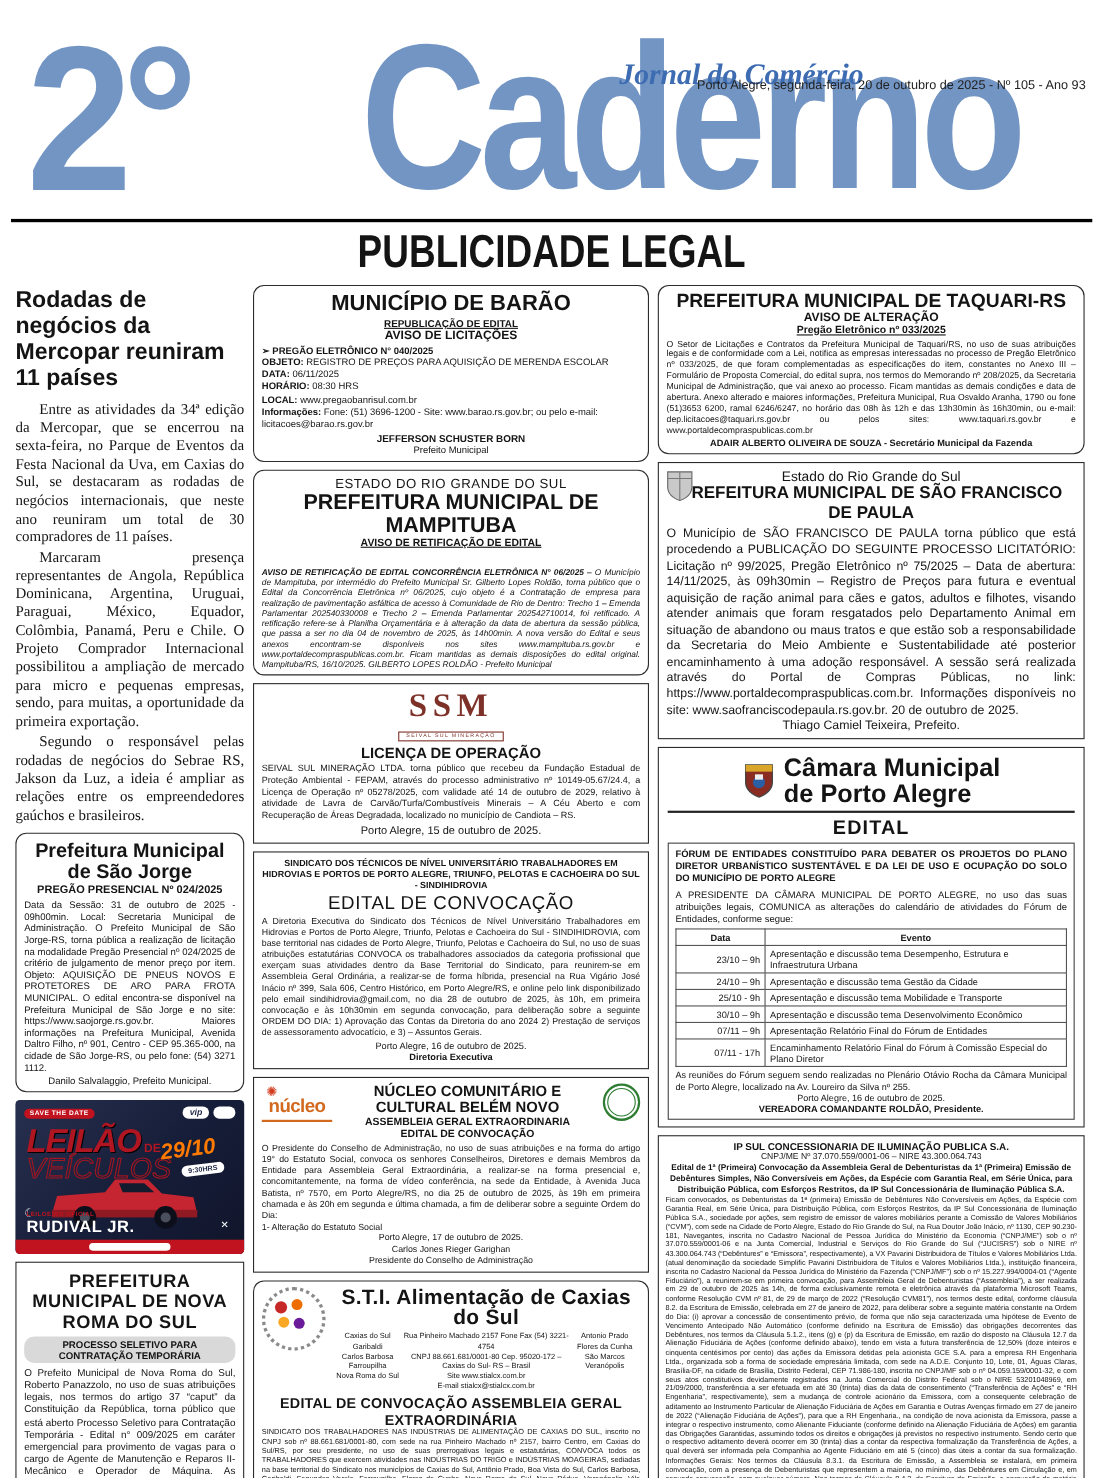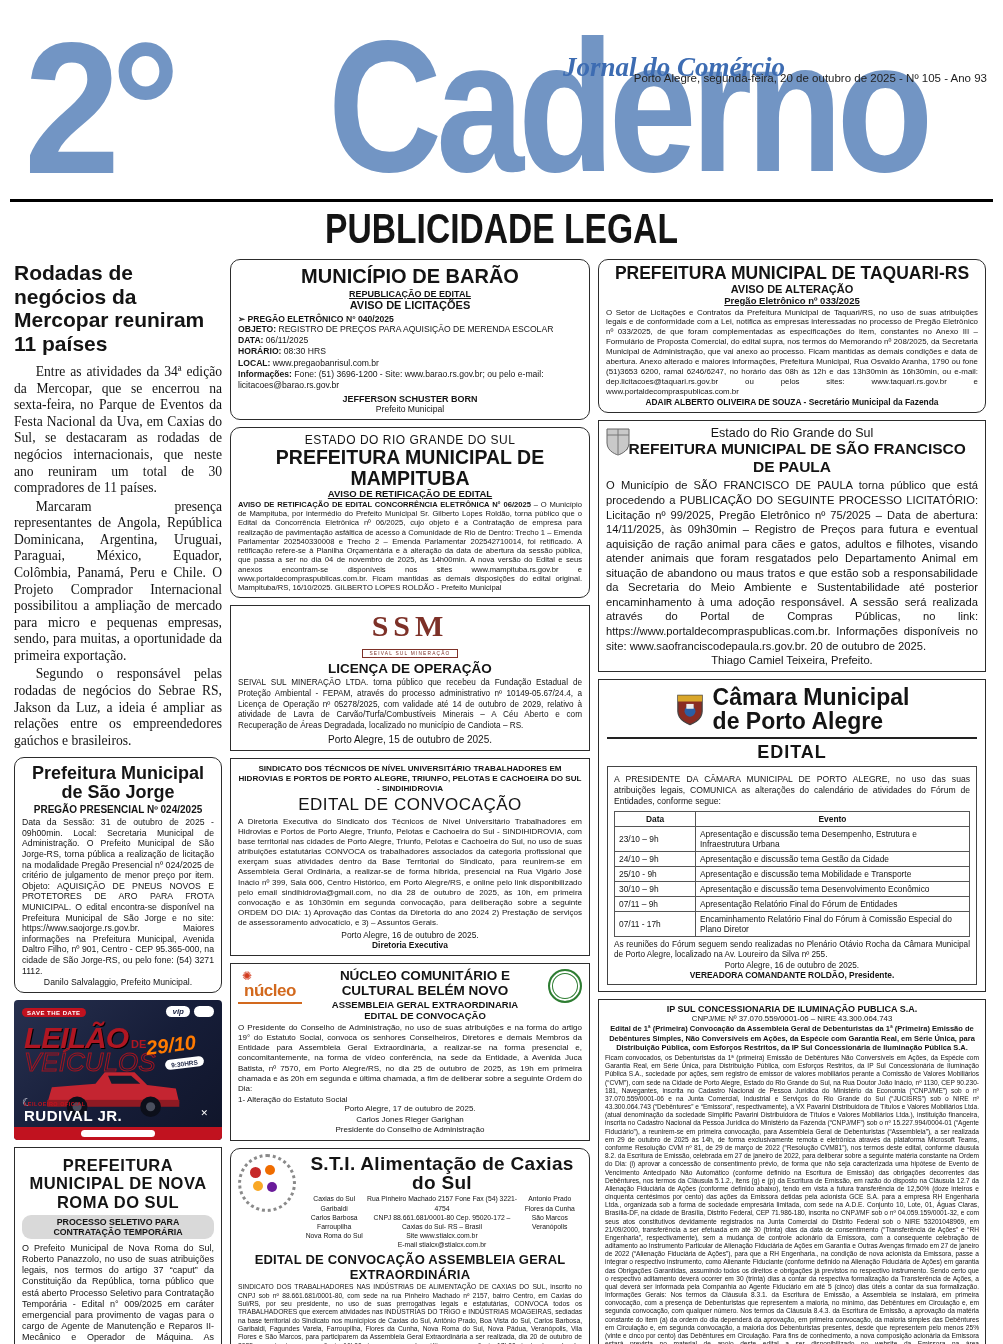--- a/index.html
+++ b/index.html
@@ -75,21 +75,21 @@
   .ba-sub1{font-size:9px;font-weight:700;text-decoration:underline;}
   .ba-sub2{font-size:11px;font-weight:700;margin-bottom:3px;}
   .ba-item{font-size:8.6px;font-weight:700;}
   .ba-line{font-size:8.6px;line-height:1.3;}
   .ba-sig1{font-size:9px;font-weight:700;margin-top:3px;}
   .ba-sig2{font-size:8.6px;}
   
   .ma-state{font-size:12px;letter-spacing:.5px;}
   .ma-title{font-size:19.5px;font-weight:700;line-height:1.05;}
   .ma-sub{font-size:9.5px;font-weight:700;text-decoration:underline;}
-  .ma-body{font-size:7.6px;line-height:1.22;text-align:justify;margin-top:1px;}
+  .ma-body{font-size:7.6px;line-height:1.22;text-align:justify;margin-top:17px;font-style:italic;}
   
   .ssm-logo{font-family:"Liberation Serif",serif;font-size:30px;font-weight:700;color:#7d3128;
             letter-spacing:5px;line-height:1;}
   .ssm-logosub{display:inline-block;border:1px solid #7d3128;color:#7d3128;font-size:4.8px;
                letter-spacing:1.2px;padding:1px 6px;margin:1px 0 3px;}
   .ssm-title{font-size:13.5px;font-weight:800;margin-bottom:2px;}
   .ssm-body{font-size:8.2px;line-height:1.3;text-align:justify;}
   .ssm-date{font-size:10px;margin-top:2px;}
   
   .sd-head{font-size:8.1px;font-weight:700;line-height:1.25;}
@@ -146,21 +146,21 @@
   .cm-head{display:flex;justify-content:center;align-items:center;gap:8px;
            border-bottom:2.5px solid #222;padding-bottom:4px;margin-bottom:3px;}
   .cm-title{font-size:23px;font-weight:700;line-height:1.02;}
   .cm-edital{font-size:18px;font-weight:800;letter-spacing:1px;margin-bottom:3px;}
   .cm-inner{border:1px solid #444;padding:4px 6px;}
   .cm-heading{font-size:8.6px;font-weight:700;line-height:1.3;text-align:justify;}
   .cm-intro{font-size:8.6px;line-height:1.3;margin:3px 0;text-align:justify;}
   .cm-table{width:100%;border-collapse:collapse;font-size:8.4px;}
   .cm-table th,.cm-table td{border:1px solid #555;padding:2px 4px;}
   .cm-table th{font-weight:700;text-align:center;}
-  .cm-table td:first-child{width:72px;text-align:left;}
+  .cm-table td:first-child{width:72px;text-align:right;}
   .cm-note{font-size:8.2px;line-height:1.3;margin-top:3px;text-align:justify;}
   .cm-date{font-size:8.2px;}
   .cm-sig{font-size:8.4px;font-weight:700;}
   
   .ip-box{padding:4px 6px;}
   .ip-title{font-size:9px;font-weight:700;}
   .ip-cnpj{font-size:7.8px;margin-bottom:1px;}
   .ip-heading{font-size:7.5px;font-weight:700;line-height:1.3;text-align:center;}
   .ip-body{font-size:6.6px;line-height:1.24;text-align:justify;margin-top:1px;}
 </style>
@@ -387,20 +387,21 @@
             <circle cx="12" cy="15" r="4.5" fill="#2a5fa5"></circle>
             <rect x="9" y="9" width="6" height="4" fill="#eee"></rect>
           </svg>
           <div class="cm-title">
             <span>Câmara Municipal</span><br>
             <span>de Porto Alegre</span>
           </div>
         </div>
         <div class="ctr cm-edital">EDITAL</div>
         <div class="cm-inner">
+          <div class="cm-heading">FÓRUM DE ENTIDADES CONSTITUÍDO PARA DEBATER OS PROJETOS DO PLANO DIRETOR URBANÍSTICO SUSTENTÁVEL E DA LEI DE USO E OCUPAÇÃO DO SOLO DO MUNICÍPIO DE PORTO ALEGRE</div>
           <div class="cm-intro">A PRESIDENTE DA CÂMARA MUNICIPAL DE PORTO ALEGRE, no uso das suas atribuições legais, COMUNICA as alterações do calendário de atividades do Fórum de Entidades, conforme segue:</div>
           <table class="cm-table">
             <thead>
               <tr>
                 <th>Data</th>
                 <th>Evento</th>
               </tr>
             </thead>
             <tbody>
 

